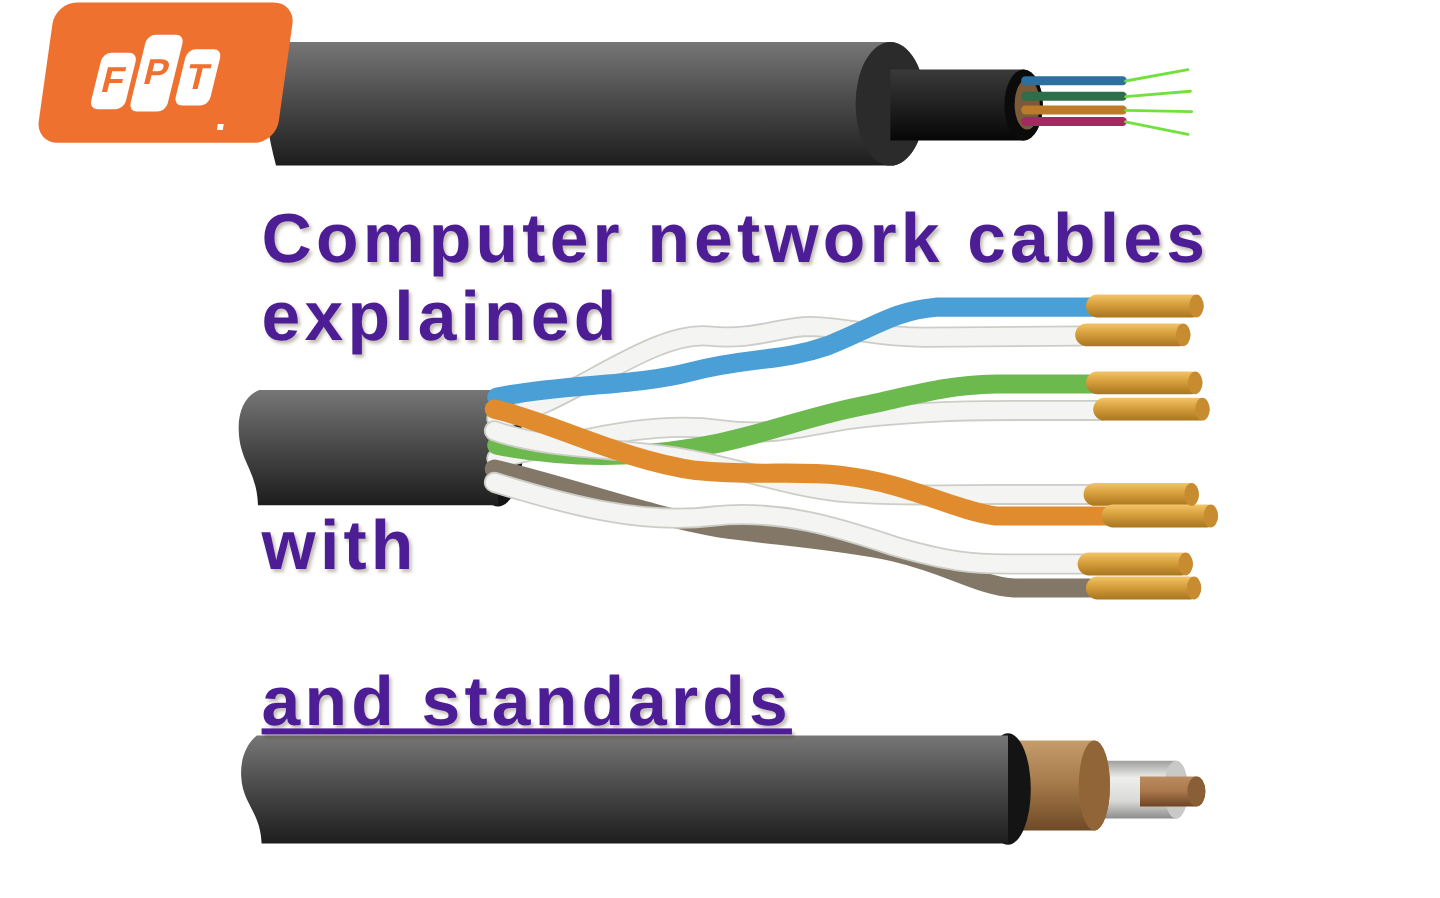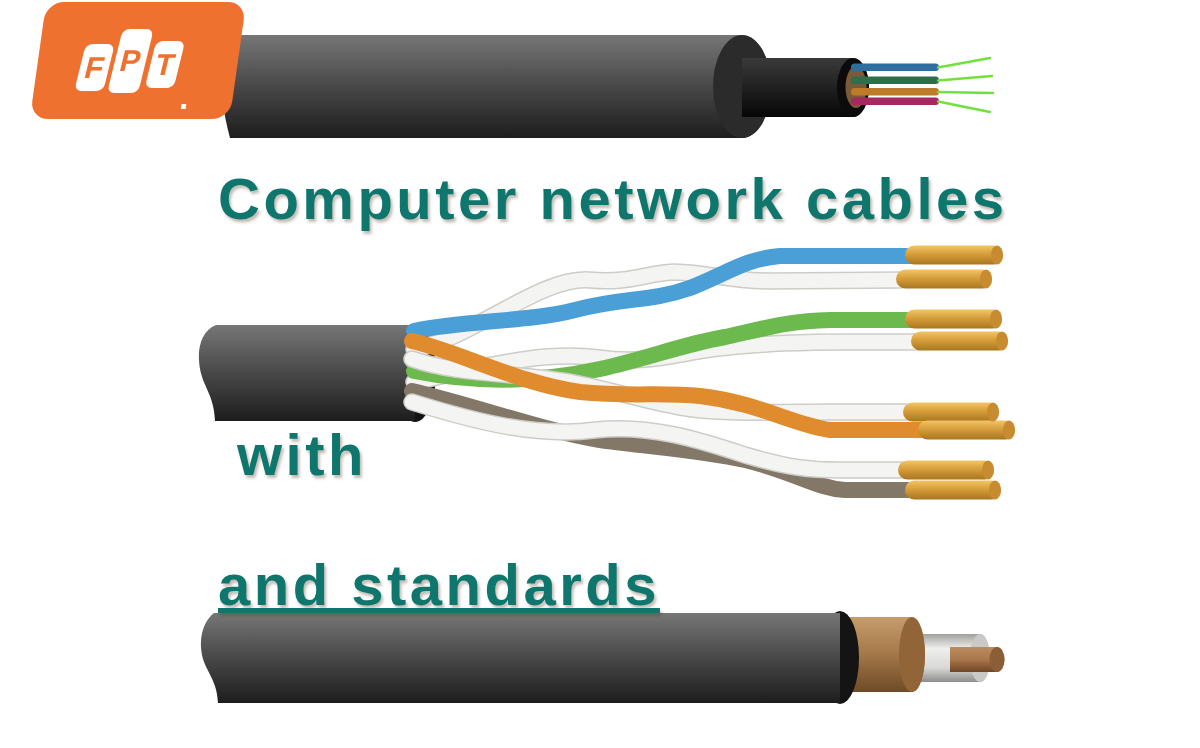--- a/index.html
+++ b/index.html
@@ -14,23 +14,23 @@
   .logo .tile{display:flex;align-items:center;justify-content:center;background:#fff;
         border-radius:7px;transform:skewX(-6deg);color:#ee7130;font-weight:bold;
         font-size:30px;line-height:1;}
   .tile-f{width:29px;height:47px;margin-top:14px;}
   .tile-p{width:31px;height:64px;}
   .tile-t{width:29px;height:47px;margin-top:8px;}
   .logo .dot{align-self:flex-end;margin-bottom:22px;color:#fff;font-size:34px;font-weight:bold;line-height:0;}
 
   
   .hl{position:absolute;left:218px;white-space:nowrap;font-weight:bold;font-size:58px;
-      letter-spacing:3.5px;line-height:1;color:#0f766e;
+      letter-spacing:3.5px;line-height:1;color:#4c1d95;
       text-shadow:2px 3px 3px rgba(76,62,36,0.35);z-index:4;}
-  .hl1{top:170px;} .hl2{top:235px;} .hl3{top:426px;margin-left:19px;} .hl4{top:488px;} .hl5{top:556px;text-decoration:underline;}
+  .hl1{top:170px;} .hl2{top:235px;} .hl3{top:426px;} .hl4{top:488px;} .hl5{top:556px;text-decoration:underline;}
 </style>
 </head>
 <body>
 
 <div class="stage">
 
   <svg width="1200" height="748" viewBox="0 0 1200 748">
     <defs>
       <linearGradient id="jg" x1="0" y1="0" x2="0" y2="1">
         <stop offset="0" stop-color="#767676"></stop>
@@ -141,16 +141,17 @@
     <span class="tile tile-p">
         <span>P</span>
       </span>
     <span class="tile tile-t">
         <span>T</span>
       </span>
     <span class="dot">.</span>
   </div>
 
   <div class="hl hl1">Computer network cables</div>
+  <div class="hl hl2">explained</div>
   <div class="hl hl3">with</div>
   <div class="hl hl5">and standards</div>
 
 </div>
 
 </body></html>

